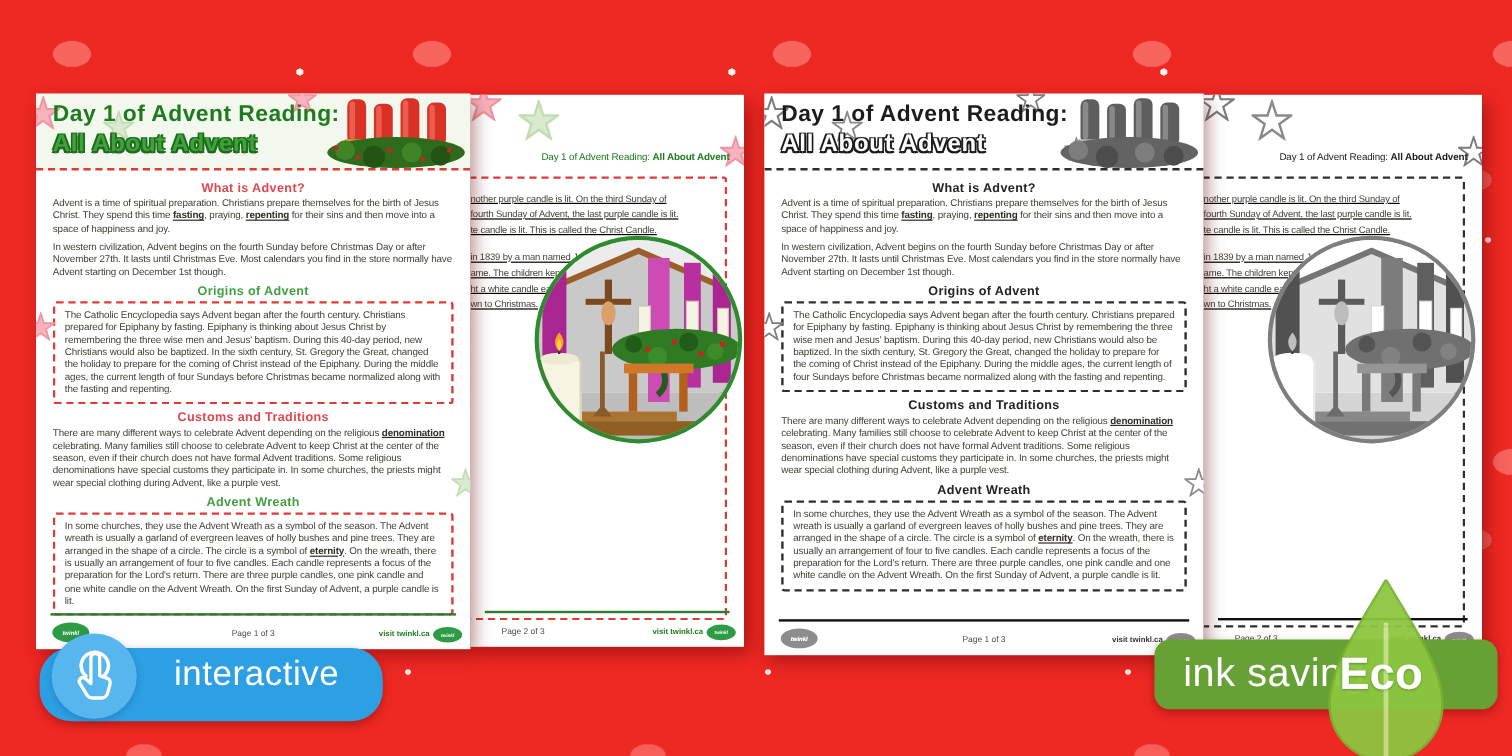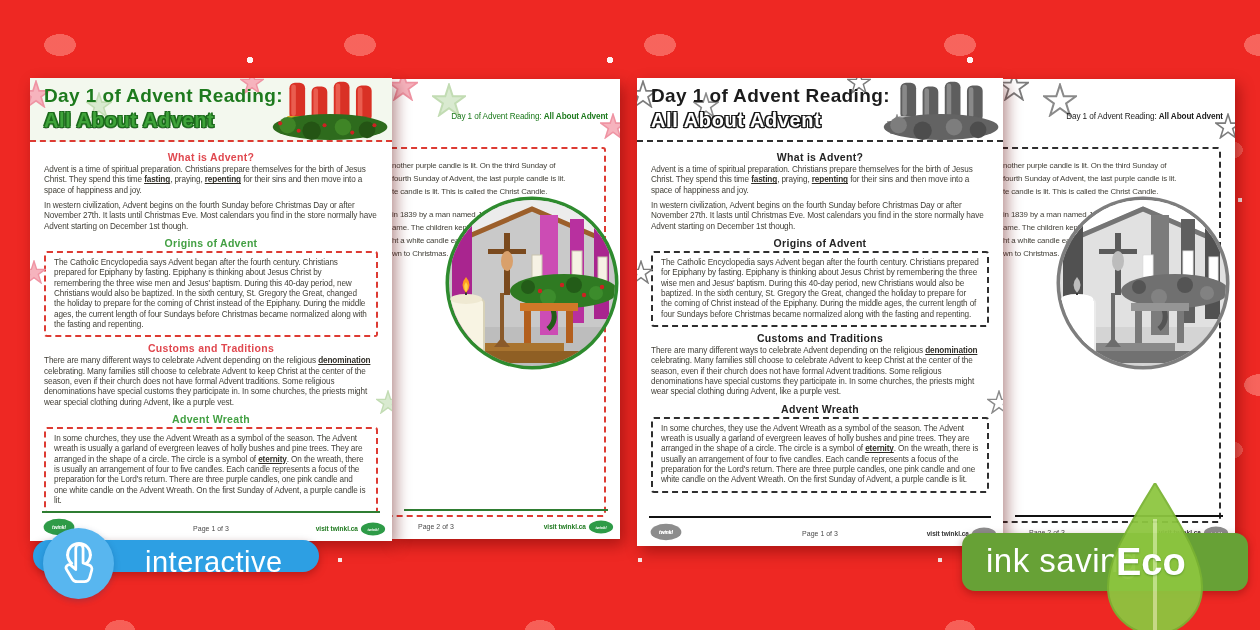--- a/index.html
+++ b/index.html
@@ -62,30 +62,30 @@
 
   .pfoot{ position:absolute; left:0; right:0; bottom:0; height:30px; }
   .pfoot .rule{ position:absolute; left:12px; right:12px; top:0; border-top:2px solid var(--rule); }
   .pfoot .pageno{ position:absolute; left:0; right:0; bottom:9px; text-align:center; font-size:7px; color:#4a4a4a; }
   .pfoot .visit{ position:absolute; right:34px; bottom:9px; font-size:6.5px; font-weight:700; color:var(--visit); }
   .pfoot .brand{ position:absolute; left:12px; bottom:3px; width:34px; height:22px; }
   .pfoot .minilogo{ position:absolute; right:6px; bottom:2px; width:26px; height:20px; }
   .logotext{ font-size:9px; font-weight:700; fill:#fff; font-style:italic; }
 
   
-  .p2head{ position:absolute; top:33px; right:12px; font-size:8.2px; color:var(--title); white-space:nowrap; letter-spacing:-.1px;}
+  .p2head{ position:absolute; top:47px; right:12px; font-size:8.2px; color:var(--title); white-space:nowrap; letter-spacing:-.1px;}
   .p2head b{ font-weight:800; }
-  .p2box{ position:absolute; left:-14px; right:14px; top:68px; bottom:22px; border:2px dashed var(--dash); border-radius:3px; padding:10px 4px 0 12px; }
+  .p2box{ position:absolute; left:-14px; right:14px; top:68px; bottom:22px; border:2px dashed var(--dash); border-radius:3px; padding:10px 4px 0 12px;text-decoration:underline; }
   .p2line{ font-size:7.9px; line-height:13px; letter-spacing:-.15px; color:#413f37; white-space:nowrap; }
   .p2gap{ height:10px; }
   .altar{ position:absolute; left:52px; top:116px; width:176px; height:176px; }
   .p2 .pfoot .pageno{ left:26px; right:auto; text-align:left; }
 
   
-  .interactive-badge{ position:absolute; left:33px; top:540px; width:286px; height:32px; z-index:10;
+  .interactive-badge{ position:absolute; left:33px; top:540px; width:286px; height:61px; z-index:10;
     background:#2d9fe3; border-radius:26px; box-shadow:0 3px 8px rgba(80,0,0,.35); }
   .interactive-badge .label{ position:absolute; left:112px; top:6px; font-size:29px; color:#fff; letter-spacing:.5px; }
   .tap-circle{ position:absolute; left:10px; top:-12px; width:71px; height:71px; border-radius:50%;
     background:#58b6ef; box-shadow:0 2px 6px rgba(0,60,120,.25); }
   .tap-circle svg{ position:absolute; left:10px; top:9px; }
 
   .eco-badge{ position:absolute; left:962px; top:533px; width:286px; height:58px; z-index:10;
     background:#67a136; border-radius:13px; box-shadow:0 3px 8px rgba(80,0,0,.35); }
   .eco-badge .label{ position:absolute; left:24px; top:9px; font-size:33px; color:#fff; letter-spacing:.5px; }
   .eco-leaf{ position:absolute; left:1100px; top:483px; width:110px; height:150px; z-index:11; opacity:.94; }

